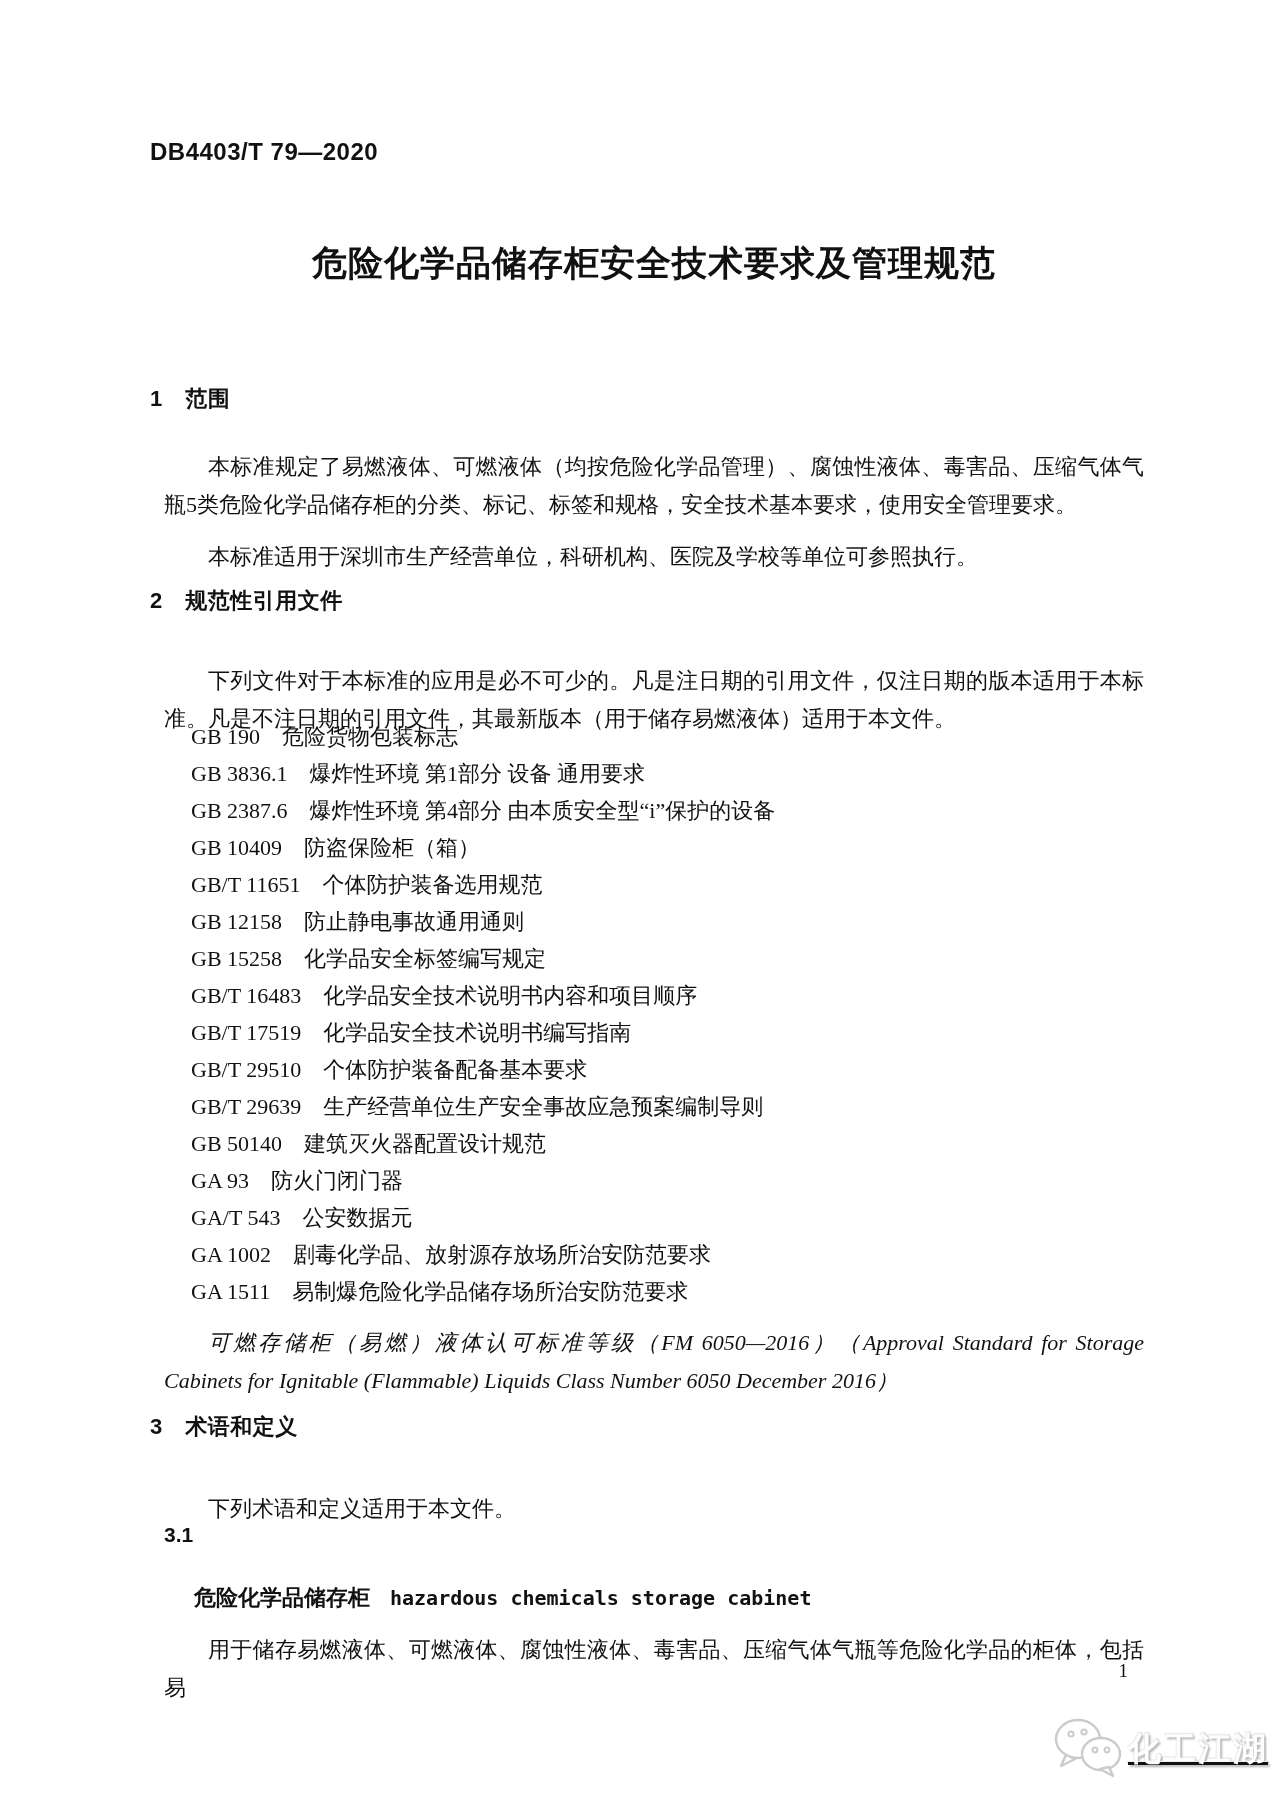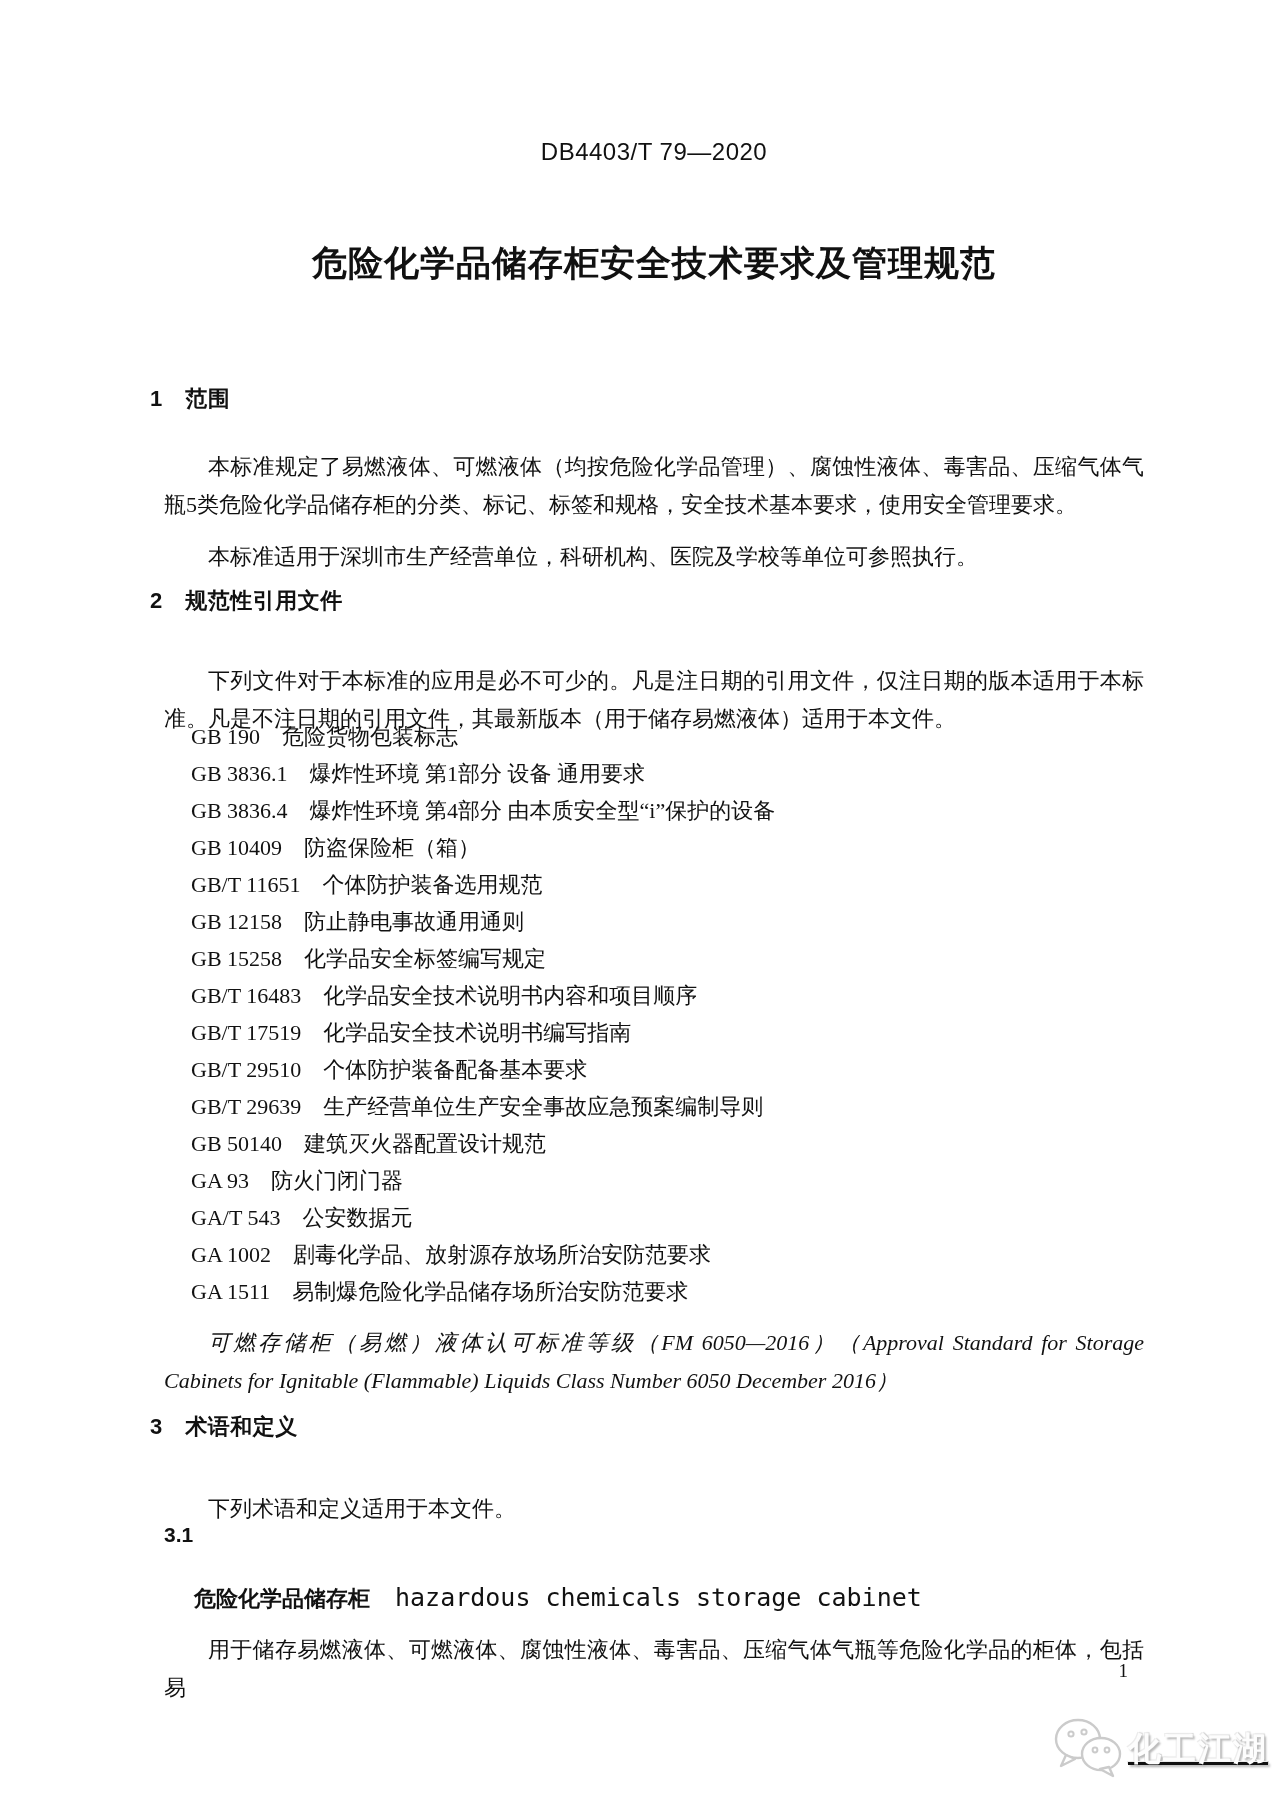--- a/index.html
+++ b/index.html
@@ -8,23 +8,23 @@
     width:1280px;height:1810px;
     background:#ffffff;
     overflow:hidden;
     font-family:"Liberation Serif","DejaVu Serif",serif;
     color:#111111;
   }
   .abs{position:absolute;}
 
   .doc-header{
     top:138px;left:150px;width:1008px;
-    text-align:center;
-    font-family:"Liberation Sans","DejaVu Sans",sans-serif;
-    font-size:24px;font-weight:400;letter-spacing:.5px;
+    text-align:left;
+    font-family:"Liberation Sans","DejaVu Sans",sans-serif;
+    font-size:24px;font-weight:700;letter-spacing:.5px;
   }
   .doc-title{
     top:240px;left:150px;width:1008px;
     text-align:center;
     font-family:"Liberation Sans","DejaVu Sans",sans-serif;
     font-size:35px;font-weight:bold;letter-spacing:1px;
   }
   .sec-heading{
     left:150px;
     font-family:"Liberation Sans","DejaVu Sans",sans-serif;
@@ -60,21 +60,21 @@
   #term-line{
     top:1579px;left:150px;width:1008px;line-height:38px;
   }
   .term-indent{margin-left:2em;}
   .term-zh{
     font-family:"Liberation Sans","DejaVu Sans",sans-serif;
     font-size:22px;font-weight:bold;
   }
   .term-en{
     font-family:"DejaVu Sans Mono","Liberation Mono",monospace;
-    font-size:25px;font-weight:normal;margin-left:1em;
+    font-size:20px;font-weight:bold;margin-left:1em;
   }
   #definition{top:1617px;}
 
   #page-number{
     top:1660px;left:150px;width:978px;
     text-align:right;font-size:19px;
   }
 
   #watermark{
     top:1716px;left:1052px;width:220px;height:66px;
@@ -111,21 +111,21 @@
   </div>
 
   <div class="abs" id="ref-list">
       <div class="ref-item">
       <span class="ref-code">GB 190</span><span class="ref-title">危险货物包装标志</span>
     </div>
       <div class="ref-item">
       <span class="ref-code">GB 3836.1</span><span class="ref-title">爆炸性环境 第1部分 设备 通用要求</span>
     </div>
       <div class="ref-item">
-      <span class="ref-code">GB 3836.4</span><span class="ref-title">爆炸性环境 第4部分 由本质安全型“i”保护的设备</span>
+      <span class="ref-code">GB 2387.6</span><span class="ref-title">爆炸性环境 第4部分 由本质安全型“i”保护的设备</span>
     </div>
       <div class="ref-item">
       <span class="ref-code">GB 10409</span><span class="ref-title">防盗保险柜（箱）</span>
     </div>
       <div class="ref-item">
       <span class="ref-code">GB/T 11651</span><span class="ref-title">个体防护装备选用规范</span>
     </div>
       <div class="ref-item">
       <span class="ref-code">GB 12158</span><span class="ref-title">防止静电事故通用通则</span>
     </div>

